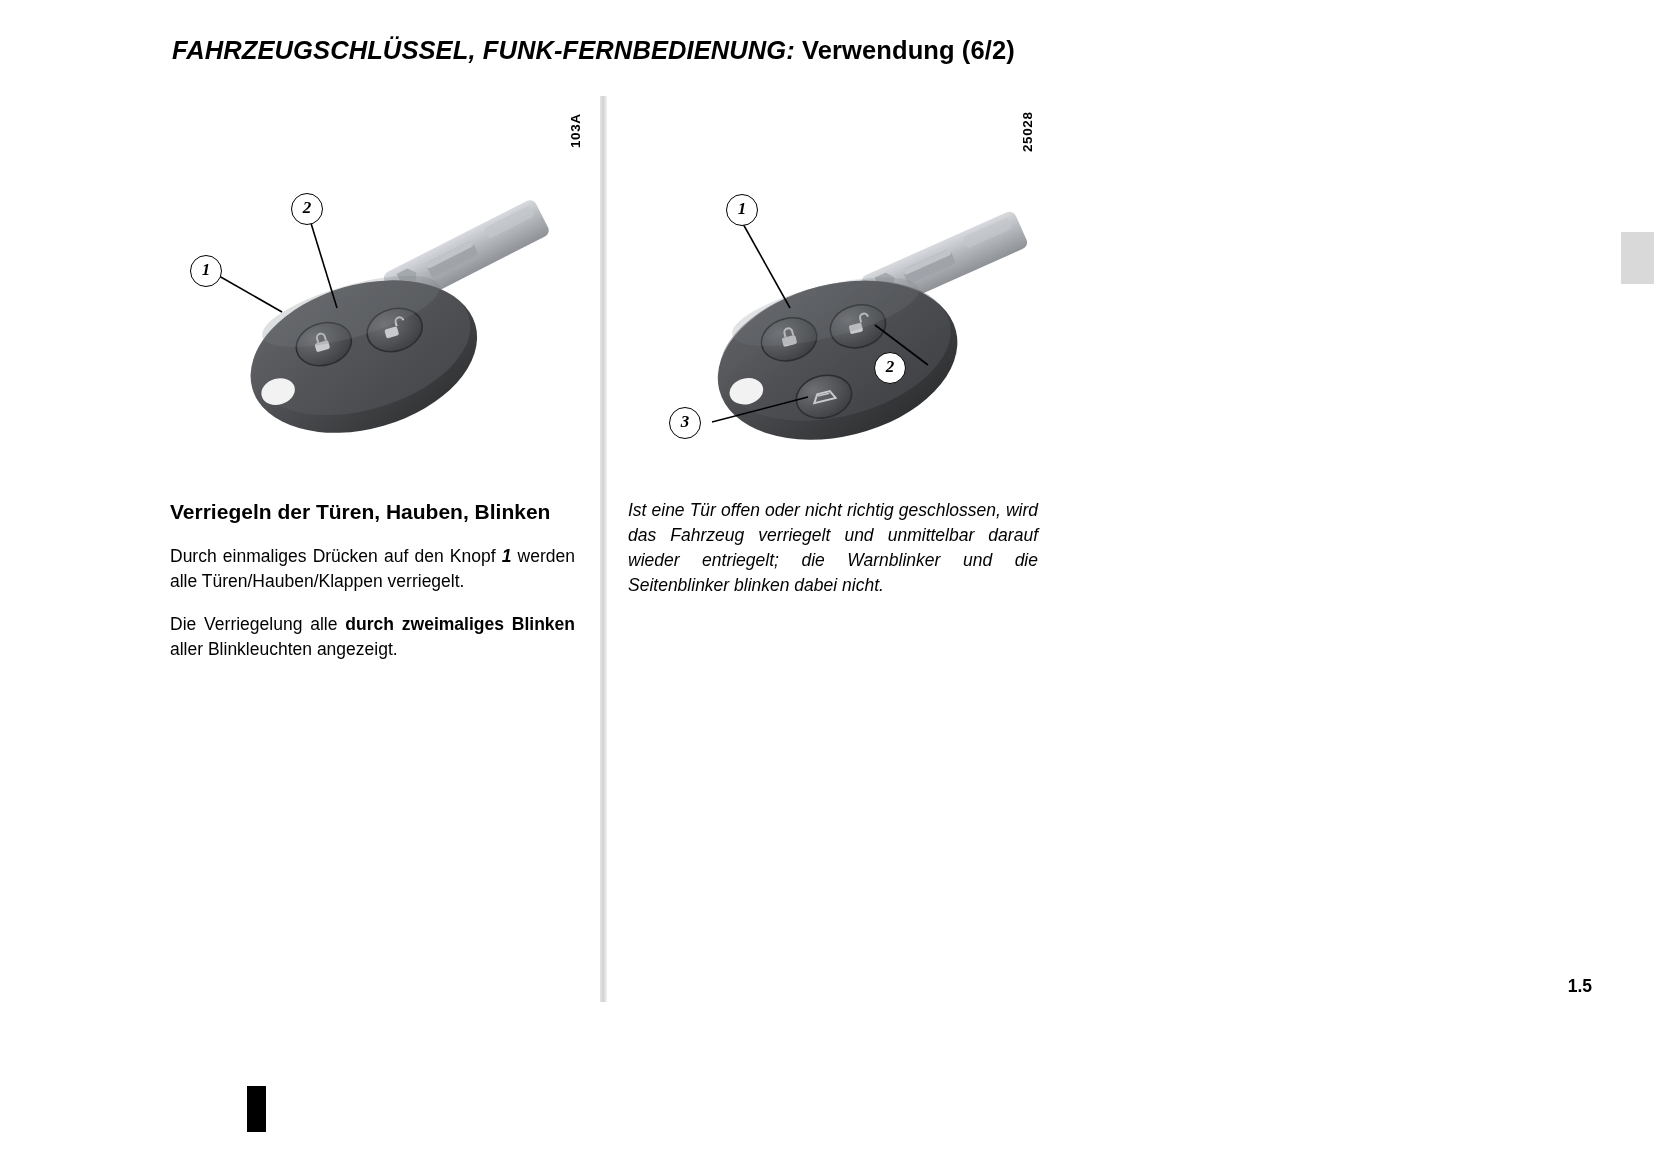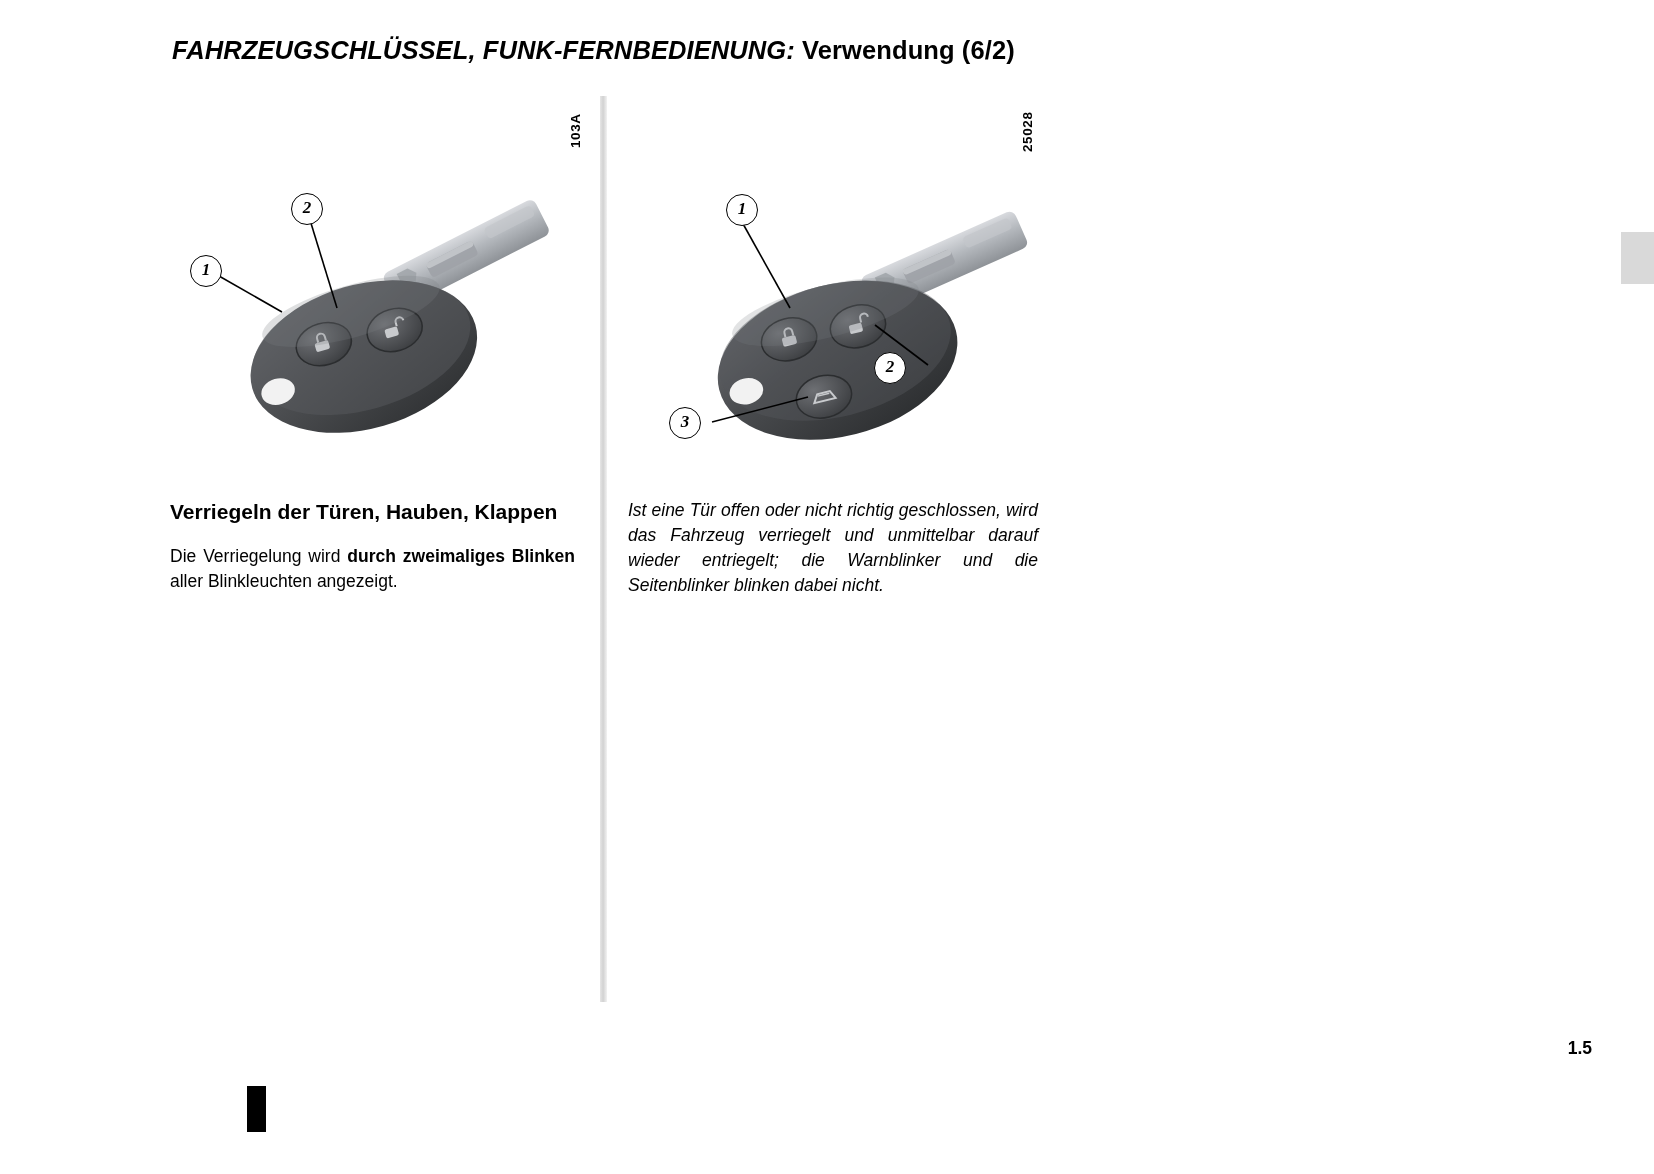--- a/index.html
+++ b/index.html
@@ -107,21 +107,21 @@
     text-align: justify;
   }
   .body-par:last-child { margin-bottom: 0; }
   .body-par b { font-weight: bold; }
   .body-par i { font-weight: bold; font-style: italic; }
 
   
   .folio {
     position: absolute;
     right: 62px;
-    top: 1038px;
+    top: 976px;
     font-size: 17.5px;
     font-weight: bold;
   }
   .footer-bar {
     position: absolute;
     left: 247px;
     top: 1086px;
     width: 19px;
     height: 46px;
     background: #000;
@@ -249,26 +249,29 @@
     <line x1="102" y1="62" x2="150" y2="148" stroke="#000" stroke-width="1.6"></line>
     <line x1="235" y1="165" x2="288" y2="205" stroke="#000" stroke-width="1.6"></line>
     <line x1="168" y1="237" x2="72" y2="262" stroke="#000" stroke-width="1.6"></line>
   </svg>
   <div class="callout" style="left:86px; top:34px;">1</div>
   <div class="callout" style="left:234px; top:192px;">2</div>
   <div class="callout" style="left:29px; top:247px;">3</div>
 </div>
 
 <div class="col left">
-  <h2 class="section-heading">Verriegeln der Türen, Hauben, Klappen</h2>
-
-
+  <h2 class="section-heading">Verriegeln der Türen, Hauben, Blinken</h2>
 
   <p class="body-par">
-    <span>Die Verriegelung wird </span><b>durch zweimaliges Blinken</b><span> aller Blinkleuchten angezeigt.</span>
+    <span>Durch einmaliges Drücken auf den Knopf </span><i>1</i><span> werden alle Türen/Hauben/Klappen verriegelt.</span>
+  </p>
+
+
+  <p class="body-par">
+    <span>Die Verriegelung alle </span><b>durch zweimaliges Blinken</b><span> aller Blinkleuchten angezeigt.</span>
   </p>
 </div>
 
 <div class="col right">
   <p class="body-par">Ist eine Tür offen oder nicht richtig geschlossen, wird das Fahrzeug verriegelt und unmittelbar darauf wieder entriegelt; die Warnblinker und die Seitenblinker blinken dabei nicht.</p>
 </div>
 
 <div class="folio">1.5</div>
 <div class="footer-bar"></div>
 

